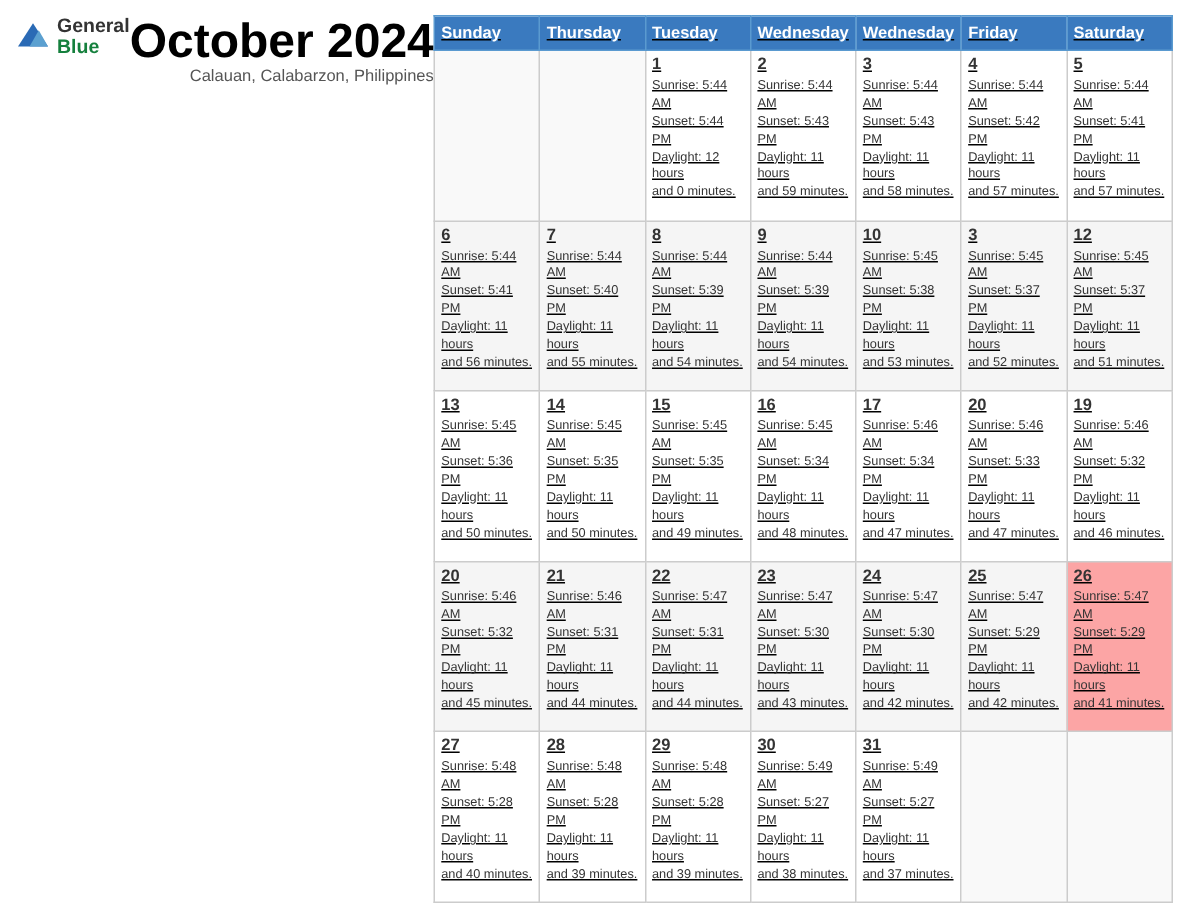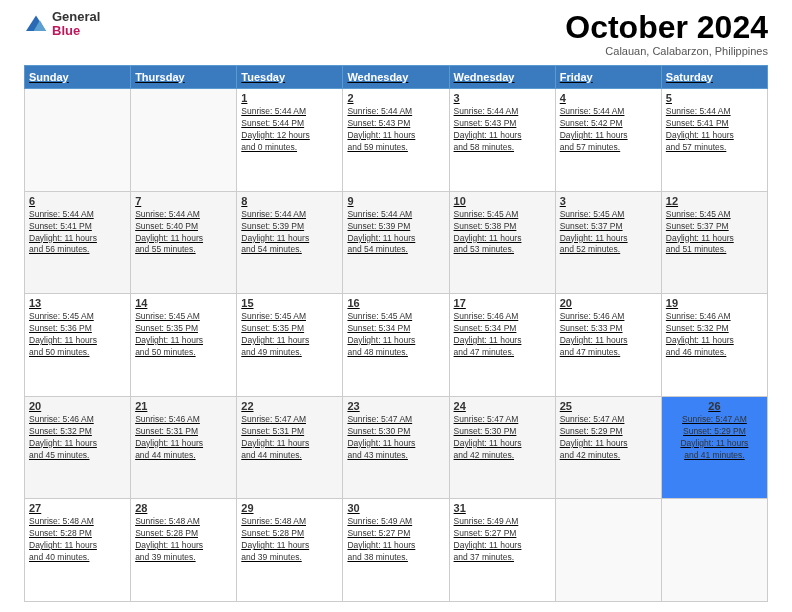--- a/index.html
+++ b/index.html
@@ -6,23 +6,23 @@
     body {
       font-family: Arial, sans-serif;
       background: #fff;
       width: 792px;
       height: 612px;
       overflow: hidden;
     }
     .container {
       width: 792px;
       height: 612px;
-      padding: 10px 24px;
+      padding: 10px 10px;
       display: flex;
-      flex-direction: column;
+      flex-direction: row;
     }
     .header {
       display: flex;
       align-items: flex-start;
       justify-content: space-between;
       margin-bottom: 8px;
     }
     .logo {
       display: flex;
       align-items: center;
@@ -92,21 +92,21 @@
 <div class="container">
   <div class="header">
     <div class="logo">
       <svg class="logo-icon" viewBox="0 0 30 26">
         <polygon points="15,2 28,22 2,22" fill="#2a6ab5"></polygon>
         <polygon points="20,8 28,22 12,22" fill="#5ba0d0"></polygon>
       </svg>
       <div>
         <div style="display:flex; flex-direction:column; line-height:1.1;">
           <span style="font-size:13px;font-weight:bold;color:#333;">General</span>
-          <span style="font-size:13px;font-weight:bold;color:#be185d;">Blue</span>
+          <span style="font-size:13px;font-weight:bold;color:#15803d;">Blue</span>
         </div>
       </div>
     </div>
     <div class="title-area">
       <div class="month-title">October 2024</div>
       <div class="location-title">Calauan, Calabarzon, Philippines</div>
     </div>
   </div>
 
   <table class="calendar">
@@ -299,21 +299,21 @@
 Daylight: 11 hours
 and 42 minutes.</div>
           </td>
           <td style="background-color: rgb(245, 245, 245);">
             <span class="day-number">25</span>
             <div class="day-info" style="white-space: pre-line;">Sunrise: 5:47 AM
 Sunset: 5:29 PM
 Daylight: 11 hours
 and 42 minutes.</div>
           </td>
-          <td style="background-color: #3b82f6; text-align: center;">
+          <td style="background-color: #fca5a5;">
             <span class="day-number">26</span>
             <div class="day-info" style="white-space: pre-line;">Sunrise: 5:47 AM
 Sunset: 5:29 PM
 Daylight: 11 hours
 and 41 minutes.</div>
           </td>
         </tr>
         <tr>
           <td>
             <span class="day-number">27</span>

